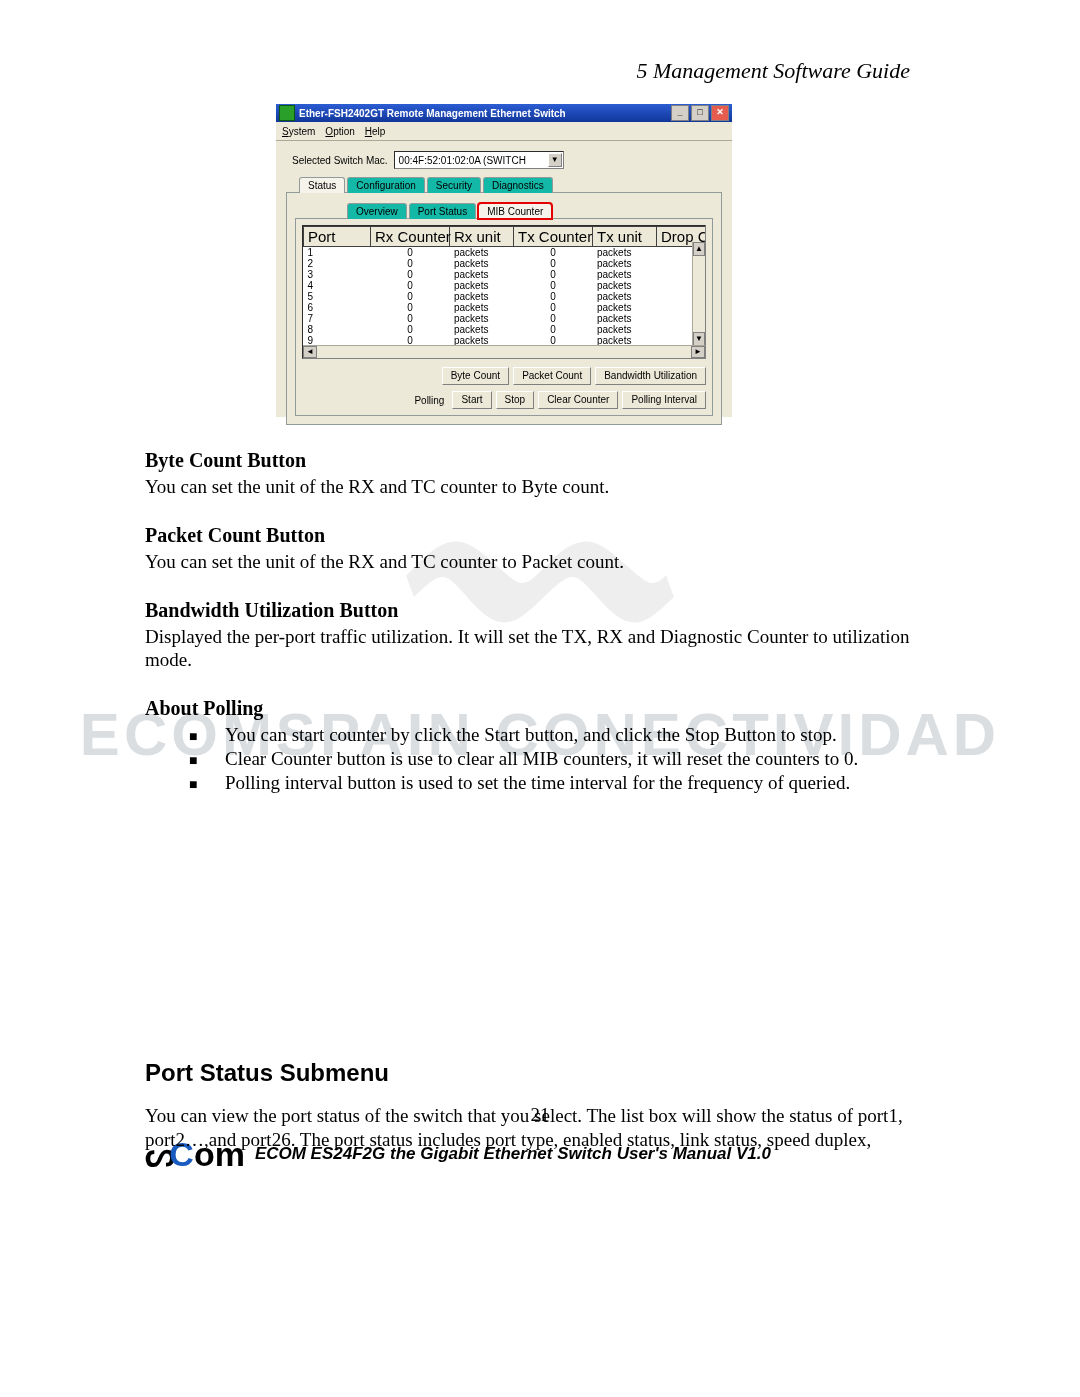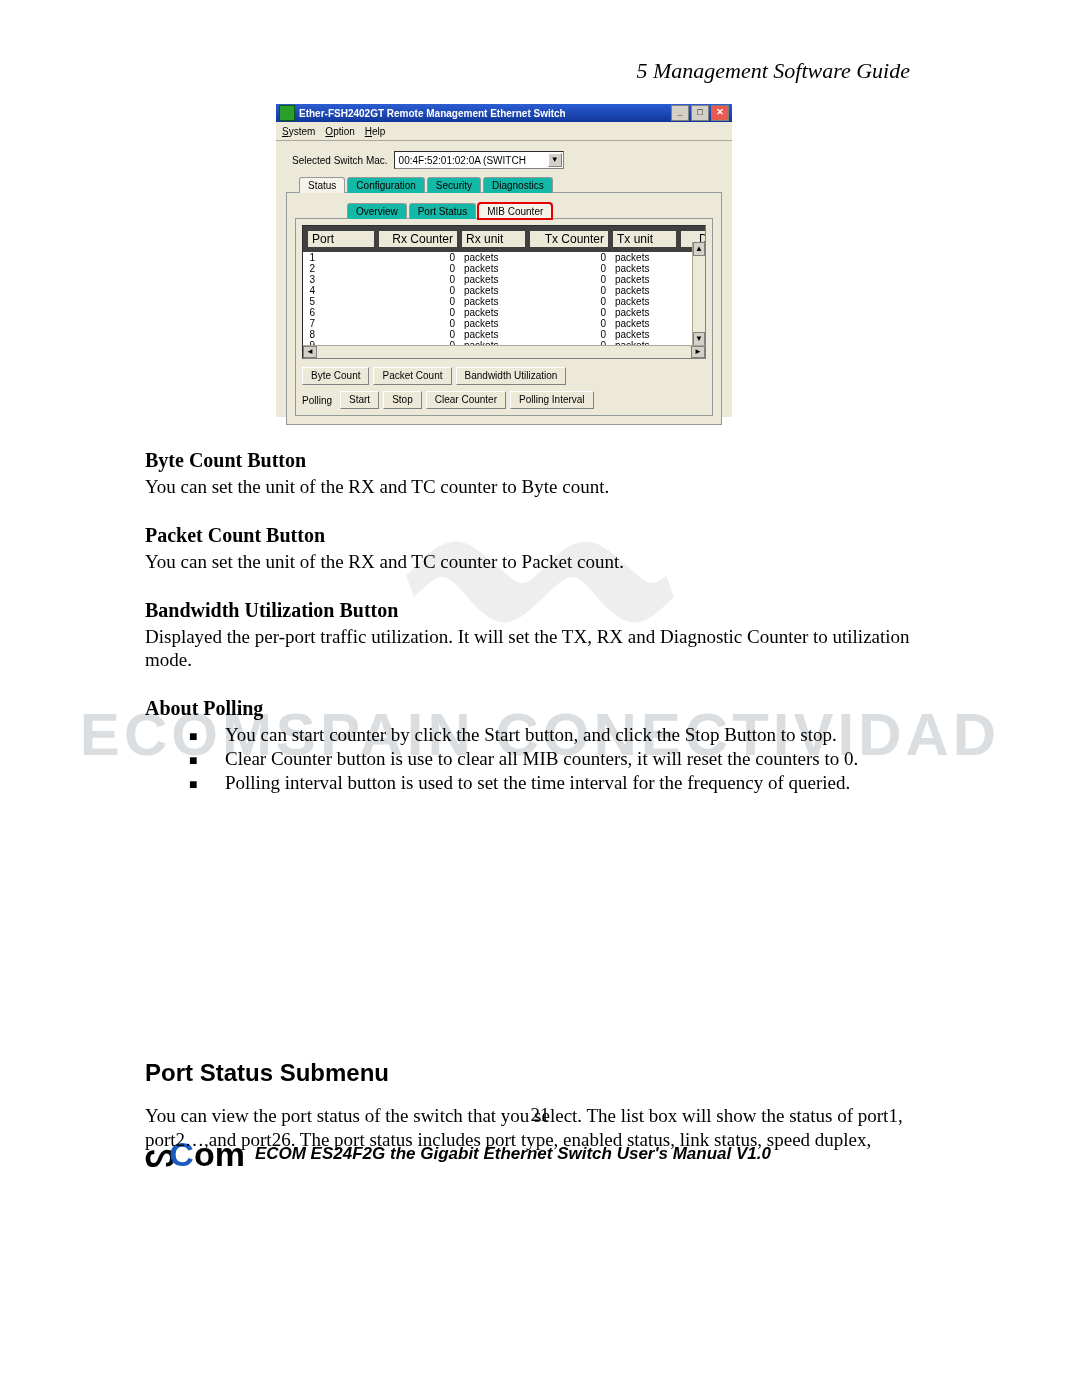--- a/index.html
+++ b/index.html
@@ -179,36 +179,36 @@
     border: 1px inset #808080;
     position: relative;
   }
   .grid {
     width: 100%;
     border-collapse: collapse;
     table-layout: fixed;
   }
   .grid thead th {
     background: #ece9d8;
-    border: 5px solid #404040;
+    border: 1px solid #404040;
     font-weight: 400;
     padding: 1px 4px;
-    font-size: 12px;
+    font-size: 15px;
     white-space: nowrap;
     height: 14px;
   }
   .grid tbody td {
     padding: 0 4px;
     font-size: 10px;
     line-height: 11px;
     border-right: 1px solid transparent;
     white-space: nowrap;
   }
   .grid .c-port { width: 58px; text-align: left; }
-  .grid .c-num  { text-align: right; width: 70px; }
+  .grid .c-num  { text-align: center; width: 70px; }
   .grid .c-unit { text-align: left; width: 55px; margin-left: 6px; }
   .grid .c-drop { text-align: right; width: 72px; }
 
   .hscroll {
     position: absolute;
     left: 0; right: 0; bottom: 0;
     height: 12px;
     background: #ece9d8;
     border-top: 1px solid #aca899;
     display: flex;
@@ -239,20 +239,21 @@
     font-size: 8px;
     text-align: center;
     line-height: 12px;
   }
 
   .btnrow {
     display: flex;
     align-items: center;
     gap: 4px;
     margin-top: 8px;
+    justify-content: flex-end;
   }
   .btnrow.second { margin-top: 6px; }
   .winbtn {
     background: #ece9d8;
     border: 1px solid #808080;
     border-top-color: #fff;
     border-left-color: #fff;
     padding: 1px 8px;
     font-size: 10px;
     height: 18px;

